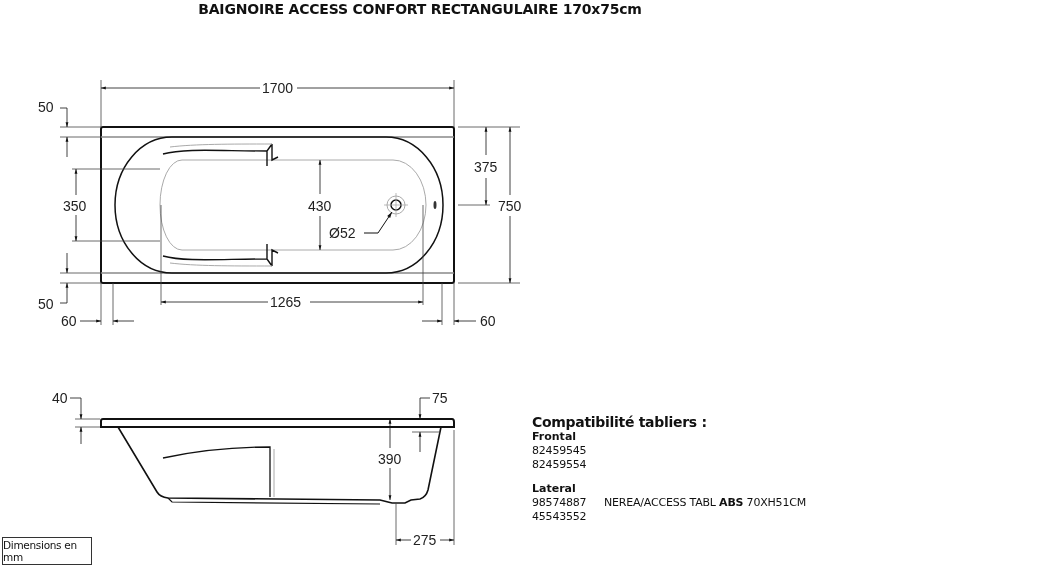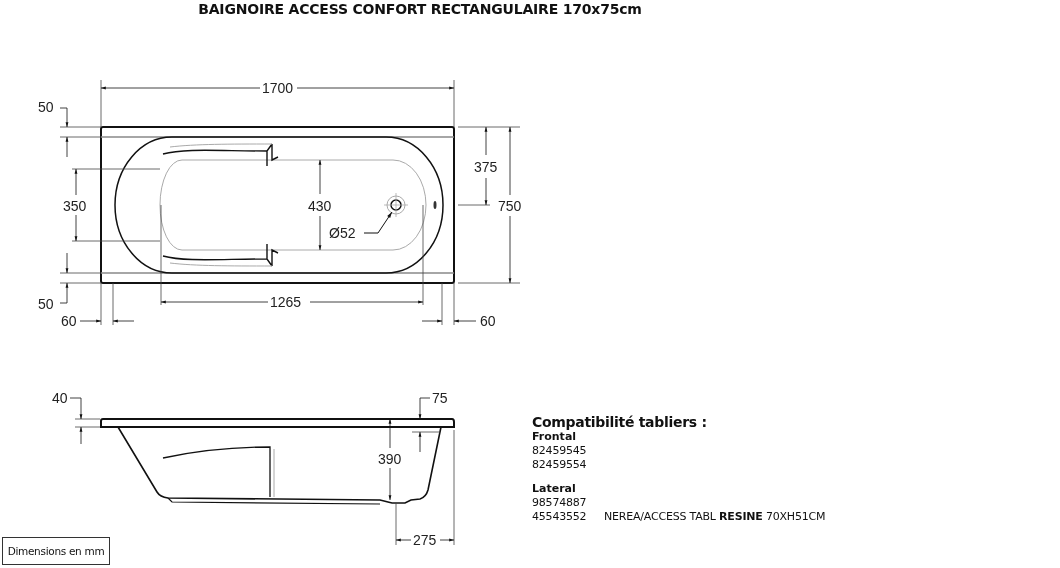--- a/index.html
+++ b/index.html
@@ -7,21 +7,21 @@
     #title { position: absolute; left: 0; top: 0; width: 840px; text-align: center; font-family: "DejaVu Sans", sans-serif; font-weight: bold; font-size: 14px; letter-spacing: -0.2px; line-height: 18px; color: #111; }
     svg#drawing { position: absolute; left: 0; top: 0; width: 1060px; height: 568px; }
     svg text.dim { font-family: "Liberation Sans", sans-serif; font-size: 14px; fill: #222; }
     .compat { position: absolute; left: 532px; top: 414px; width: 320px; }
     .compat-title { font-family: "DejaVu Sans", sans-serif; font-weight: bold; font-size: 14px; letter-spacing: -0.3px; color: #111; }
     .group-label { font-family: "DejaVu Sans", sans-serif; font-weight: bold; font-size: 11px; line-height: 14px; color: #111; }
     .row { font-family: "DejaVu Sans", sans-serif; font-size: 11px; line-height: 14px; letter-spacing: -0.2px; display: flex; color: #111; }
     .row .code { width: 72px; }
     .row .desc b { font-weight: bold; }
     .group { margin-bottom: 10px; }
-    .units-box { position: absolute; left: 2px; top: 537px; width: 108px; height: 28px; border: 1px solid #333; box-sizing: border-box; font-family: "DejaVu Sans", sans-serif; font-size: 10.5px; letter-spacing: -0.3px; display: flex; align-items: center; justify-content: center; color: #111; }
+    .units-box { position: absolute; left: 2px; top: 537px; width: 90px; height: 28px; border: 1px solid #333; box-sizing: border-box; font-family: "DejaVu Sans", sans-serif; font-size: 10.5px; letter-spacing: -0.3px; display: flex; align-items: center; justify-content: center; color: #111; }
   </style>
 </head>
 <body>
 
 <div id="title">BAIGNOIRE ACCESS CONFORT RECTANGULAIRE 170x75cm</div>
 
 <svg id="drawing" viewBox="0 0 1060 568" xmlns="http://www.w3.org/2000/svg">
   <defs>
     <marker id="arr" viewBox="0 0 10 10" refX="10" refY="5" markerWidth="9" markerHeight="6" orient="auto-start-reverse">
       <path d="M0,2 L10,5 L0,8 z" fill="#111"></path>
@@ -164,21 +164,21 @@
     </div>
     <div class="row">
       <span class="code">82459554</span>
     </div>
   </div>
 
   <div class="group">
     <div class="group-label">Lateral</div>
     <div class="row">
       <span class="code">98574887</span>
+      <span class="desc"><span>NEREA/ACCESS TABL </span><b>ABS</b><span> 70XH51CM</span></span>
     </div>
     <div class="row">
       <span class="code">45543552</span>
-      <span class="desc"><span>NEREA/ACCESS TABL </span><b>RESINE</b><span> 70XH51CM</span></span>
     </div>
   </div>
 </div>
 
 <div class="units-box">Dimensions en mm</div>
 
 </body></html>

